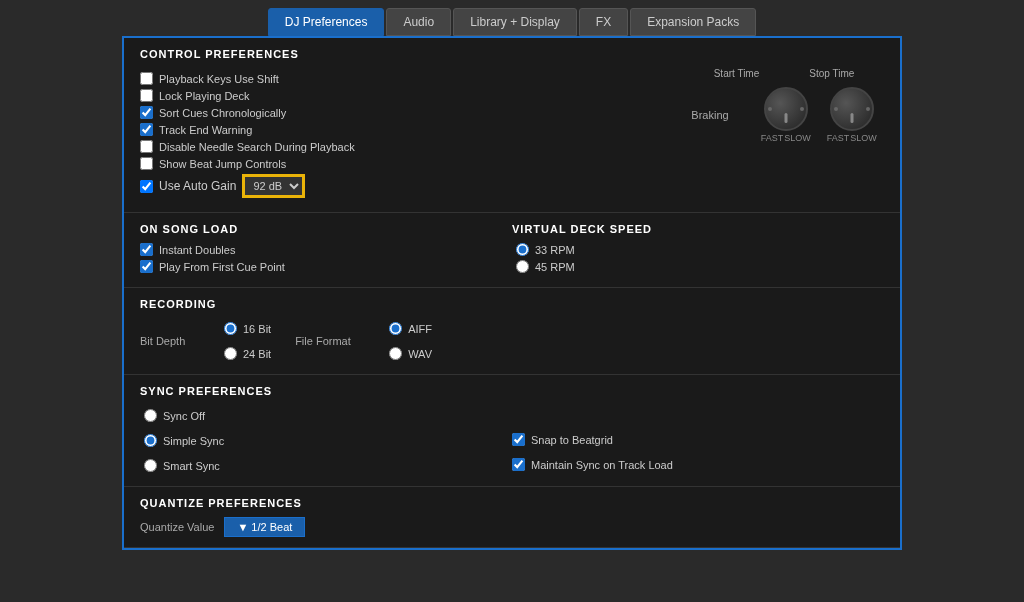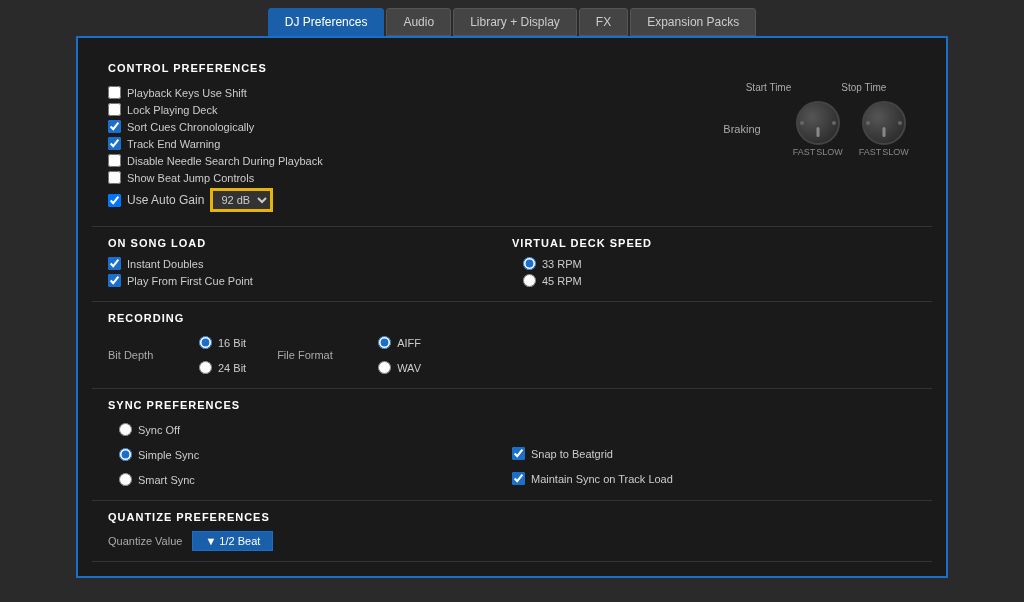--- a/index.html
+++ b/index.html
@@ -33,24 +33,24 @@
     }
 
     .tab.active {
       background: #1a5faa;
       color: #fff;
       border-color: #1a5faa;
     }
 
     .main-container {
       margin: 0 auto;
-      width: 872px;
+      width: 780px;
       border: 2px solid #1a6fcc;
       background: #1a1a1a;
-      padding: 14px;
+      padding: 0;
     }
 
     .section {
       padding: 10px 16px 10px 16px;
       border-bottom: 1px solid #333;
     }
 
     .section-title {
       color: #fff;
       font-size: 11px;
@@ -178,21 +178,21 @@
       gap: 0;
     }
 
     .col-half {
       flex: 1;
     }
 
     .radio-row {
       display: flex;
       align-items: center;
-      margin: 4px 11px;
+      margin: 4px 4px;
       gap: 6px;
     }
 
     .radio-row input[type="radio"] {
       width: 13px;
       height: 13px;
       accent-color: #1a6fcc;
       cursor: pointer;
     }
 

